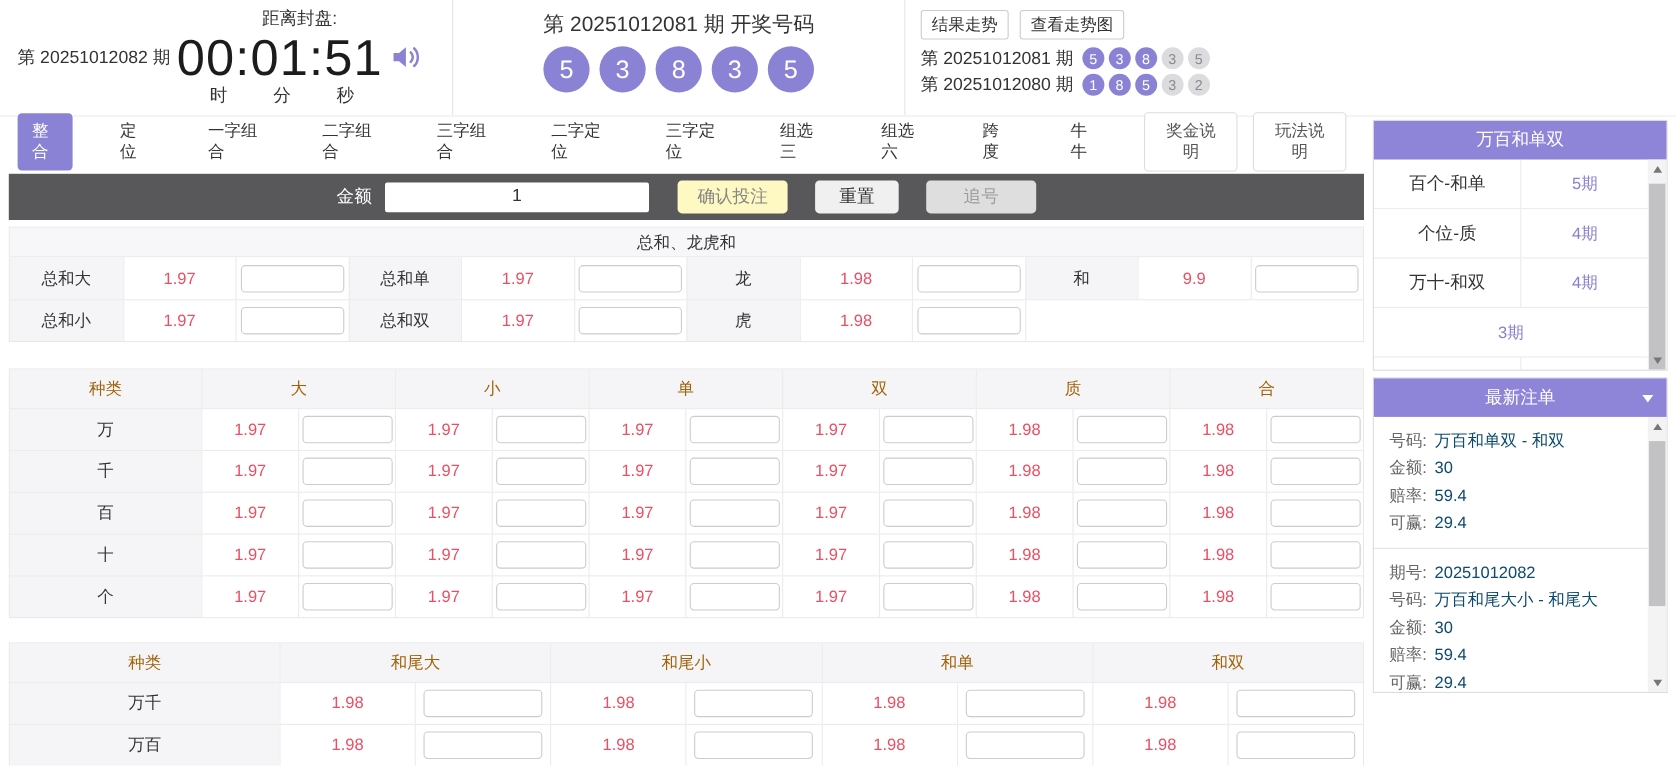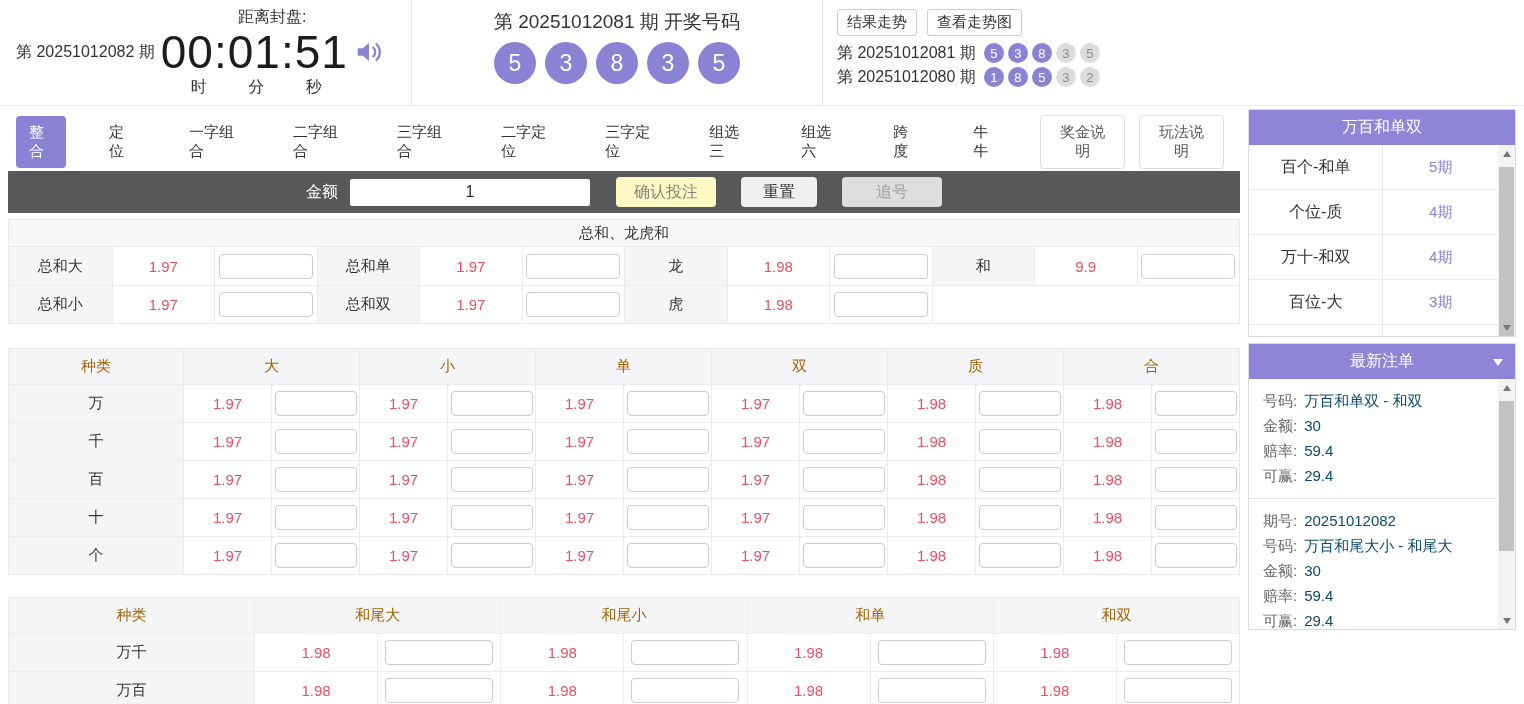--- a/index.html
+++ b/index.html
@@ -32,21 +32,21 @@
   .hist-row .mini { width:20px; height:20px; border-radius:50%; font-size:13px; margin-left:4px;
                     display:flex; align-items:center; justify-content:center; }
   .mini.hl { background:#8a82d4; color:#fff; }
   .mini.lo { background:#dcdcde; color:#8b8b90; }
   .hist-row .iss { margin-right:4px; }
 
   
   .body { display:flex; }
   .main { width:1240px; padding-left:8px; }
 
-  .tabs { display:flex; align-items:center; height:46px; padding:0 16px 0 8px;margin-top:13px; }
+  .tabs { display:flex; align-items:center; height:46px; padding:0 16px 0 8px; }
   .tab { font-size:15px; color:#333; margin-right:30px; padding:7px 13px; cursor:pointer; border-radius:4px; }
   .tab.active { background:#8a82d4; color:#fff; }
   .help-btns { margin-left:auto; display:flex; gap:14px; }
   .help-btns button { border:1px solid #ddd; background:#fff; color:#555; font-size:15px;
                       padding:7px 16px; border-radius:4px; cursor:pointer; font-family:inherit; }
 
   .betbar { height:42px; margin-top:6px; background:#58585a; display:flex; align-items:center; justify-content:center; }
   .betbar .lbl { color:#fff; font-size:16px; margin-right:12px; }
   .amount-input { width:240px; height:27px; border:none; border-radius:2px; text-align:center;
                   font-size:16px; font-family:inherit; color:#333; }
@@ -464,21 +464,20 @@
               </div>
               <div class="drow">
                 <div class="dn">个位-质</div>
                 <div class="dv">4期</div>
               </div>
               <div class="drow">
                 <div class="dn">万十-和双</div>
                 <div class="dv">4期</div>
               </div>
               <div class="drow">
-                <div class="dn">百位-大</div>
                 <div class="dv">3期</div>
               </div>
               <div class="drow">
                 <div class="dn">千百-和尾小</div>
                 <div class="dv">3期</div>
               </div>
               <div class="drow">
                 <div class="dn">千百-和单</div>
                 <div class="dv">3期</div>
               </div>

